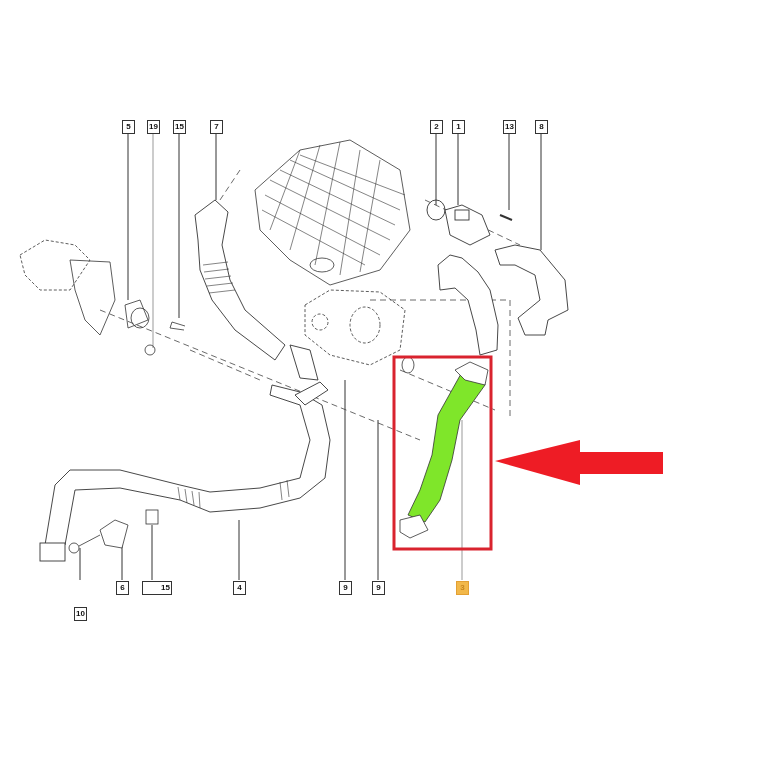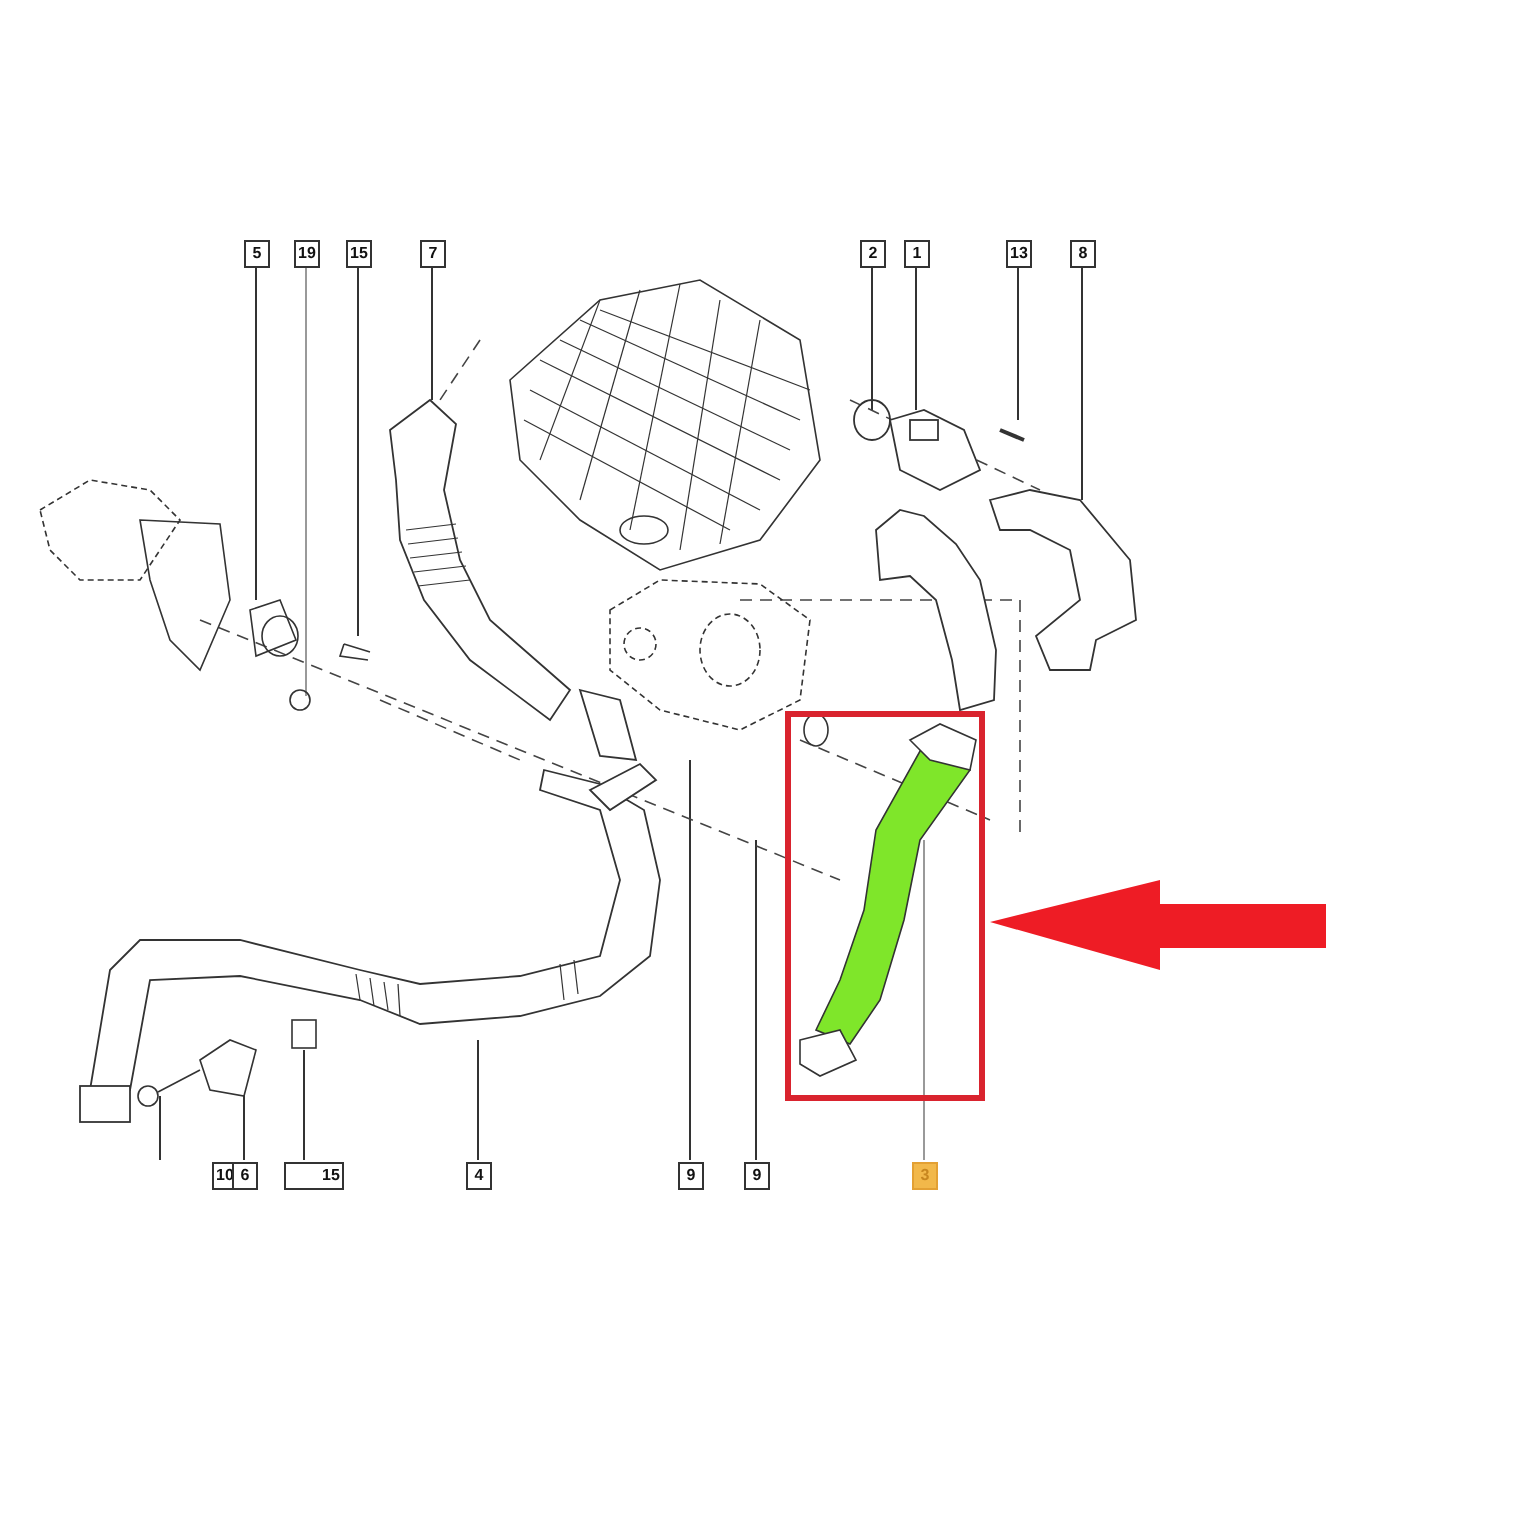--- a/index.html
+++ b/index.html
@@ -134,20 +134,20 @@
   
   <div class="callout" style="left:122px;top:120px;">5</div>
   <div class="callout" style="left:147px;top:120px;">19</div>
   <div class="callout" style="left:173px;top:120px;">15</div>
   <div class="callout" style="left:210px;top:120px;">7</div>
   <div class="callout" style="left:430px;top:120px;">2</div>
   <div class="callout" style="left:452px;top:120px;">1</div>
   <div class="callout" style="left:503px;top:120px;">13</div>
   <div class="callout" style="left:535px;top:120px;">8</div>
 
-  <div class="callout" style="left:74px;top:581px;margin-left:32px;">10</div>
+  <div class="callout" style="left:74px;top:607px;">10</div>
   <div class="callout" style="left:116px;top:581px;">6</div>
   <div class="callout" style="left:142px;top:581px;padding-left:17px;">15</div>
   <div class="callout" style="left:233px;top:581px;">4</div>
   <div class="callout" style="left:339px;top:581px;">9</div>
   <div class="callout" style="left:372px;top:581px;">9</div>
   <div class="callout hl" style="left:456px;top:581px;">3</div>
 </div>
 
 </body></html>

